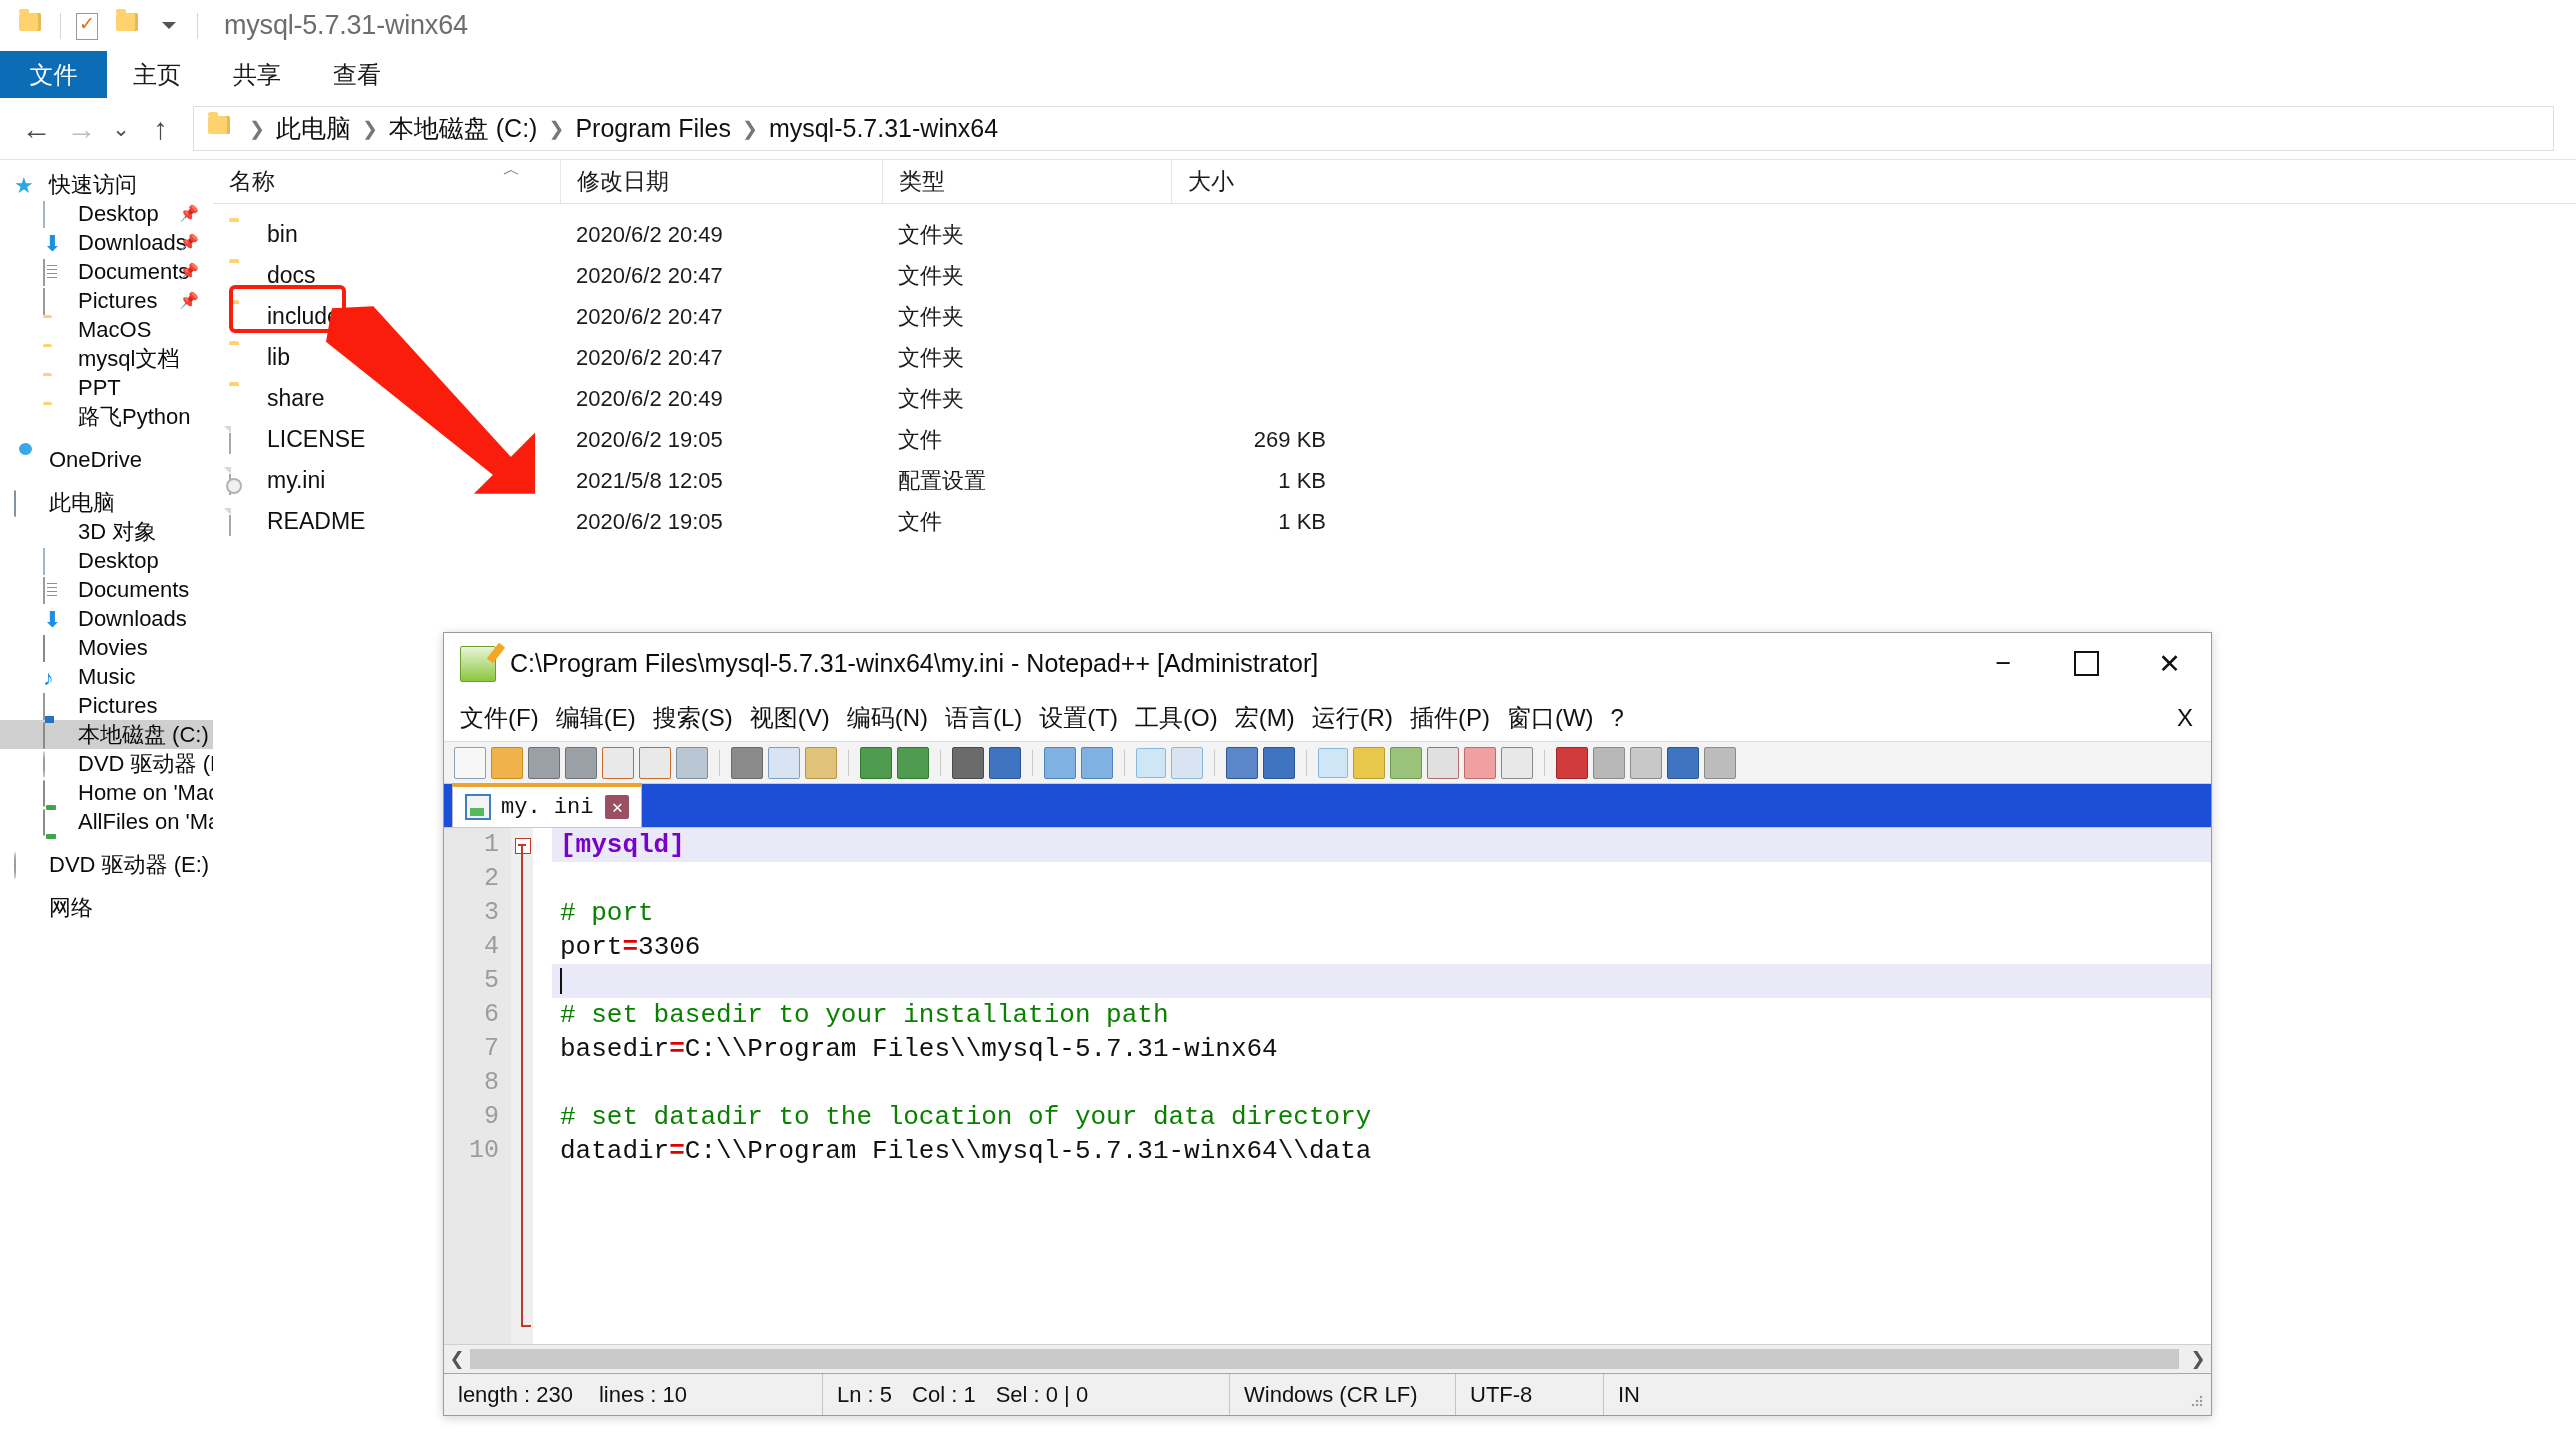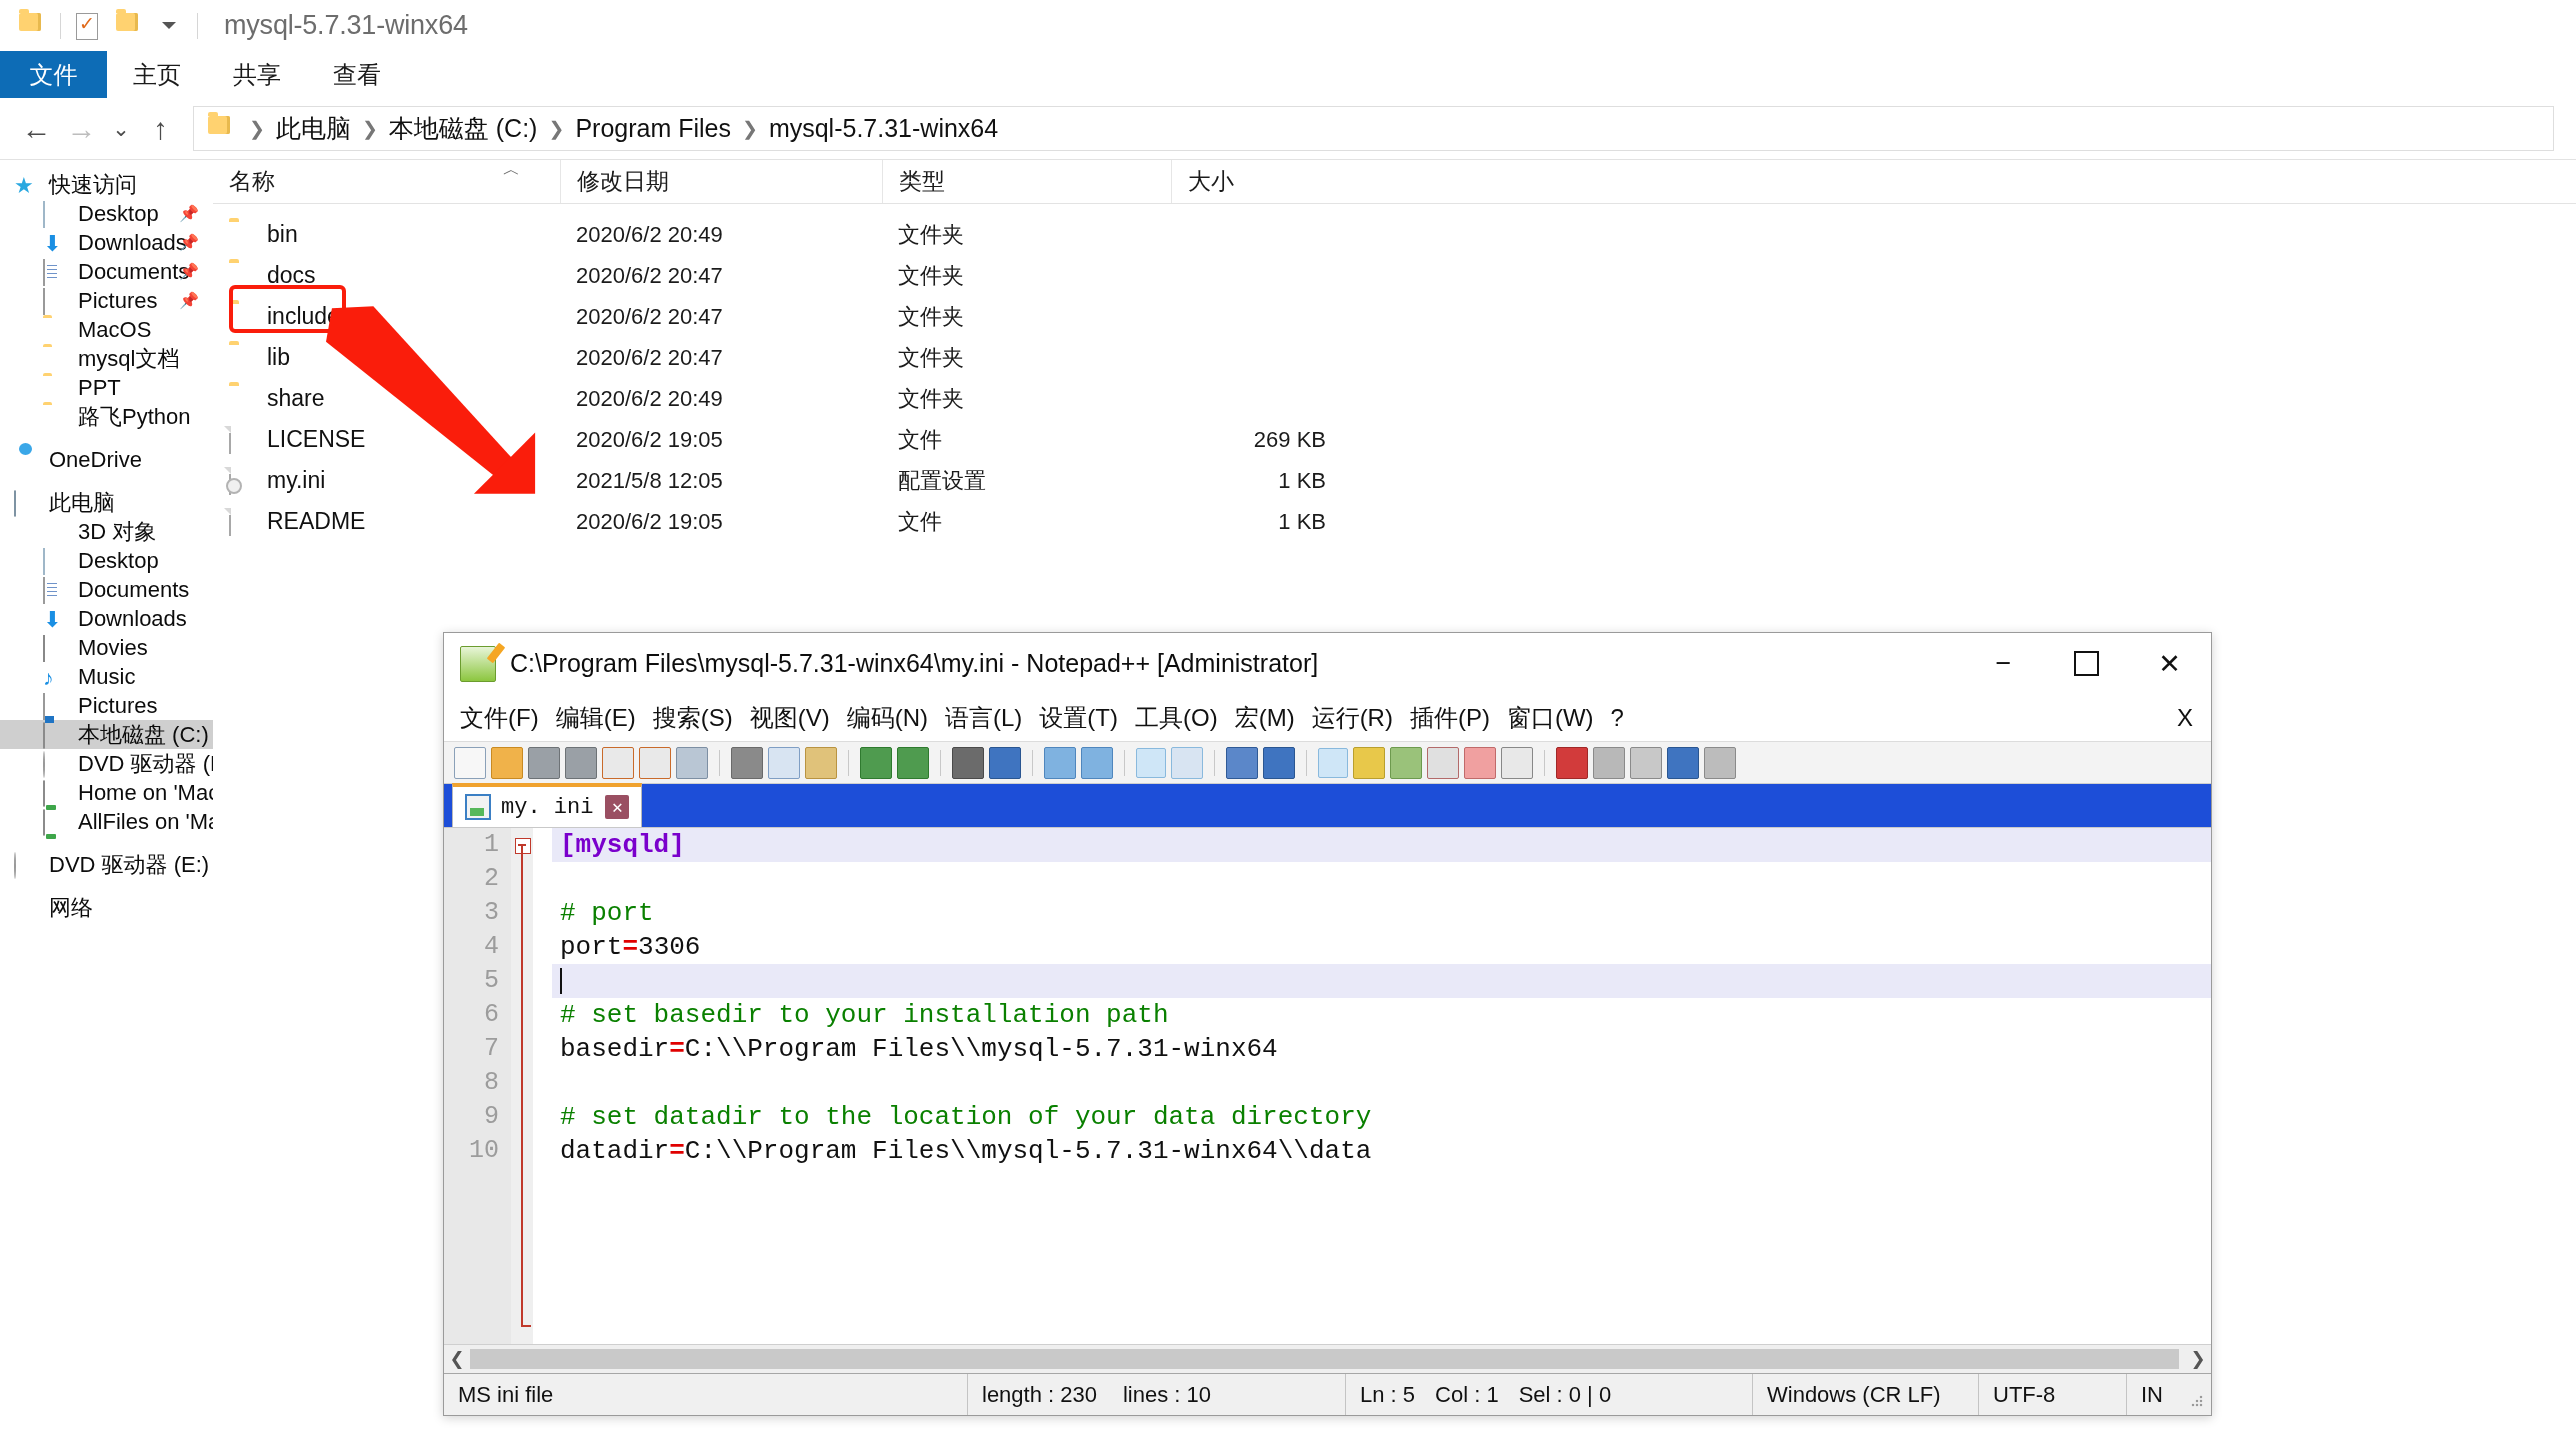--- a/index.html
+++ b/index.html
@@ -533,21 +533,20 @@
       </div>
   </div>
 
   <div class="hscroll">
     <div class="hs-left">❮</div>
     <div class="hs-track"></div>
     <div class="hs-right">❯</div>
   </div>
 
   <div class="npp-status" style="position:relative;">
-    <div class="st s1">MS ini file</div>
     <div class="st s2">
       <span>length : 230</span>
       <span style="width:26px;display:inline-block;"></span>
       <span>lines : 10</span>
     </div>
     <div class="st s3">
       <span>Ln : 5</span>
       <span style="width:20px;display:inline-block;"></span>
       <span>Col : 1</span>
       <span style="width:20px;display:inline-block;"></span>

